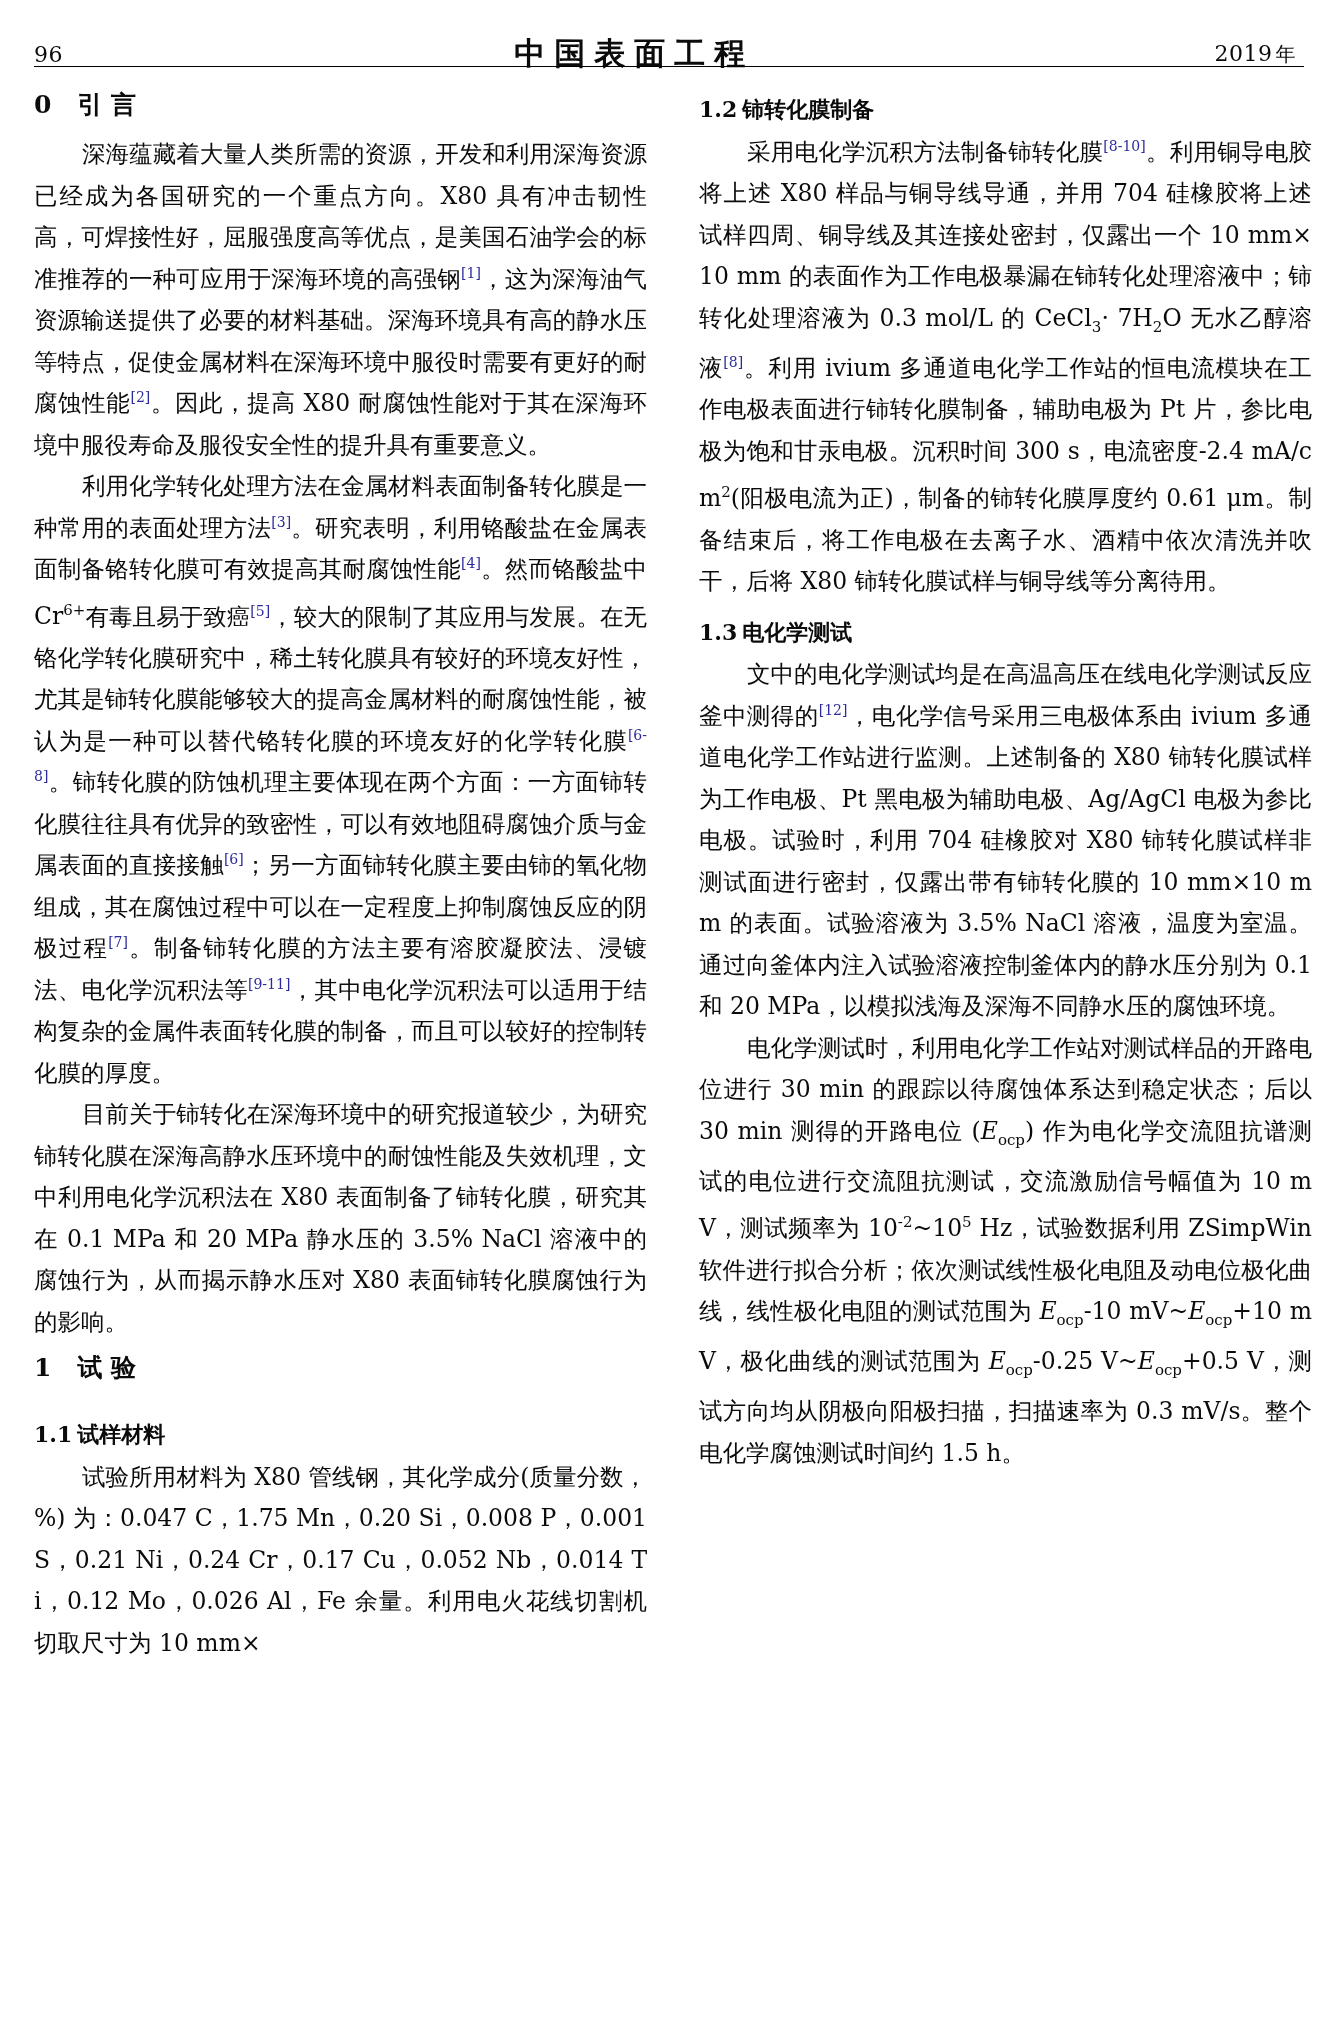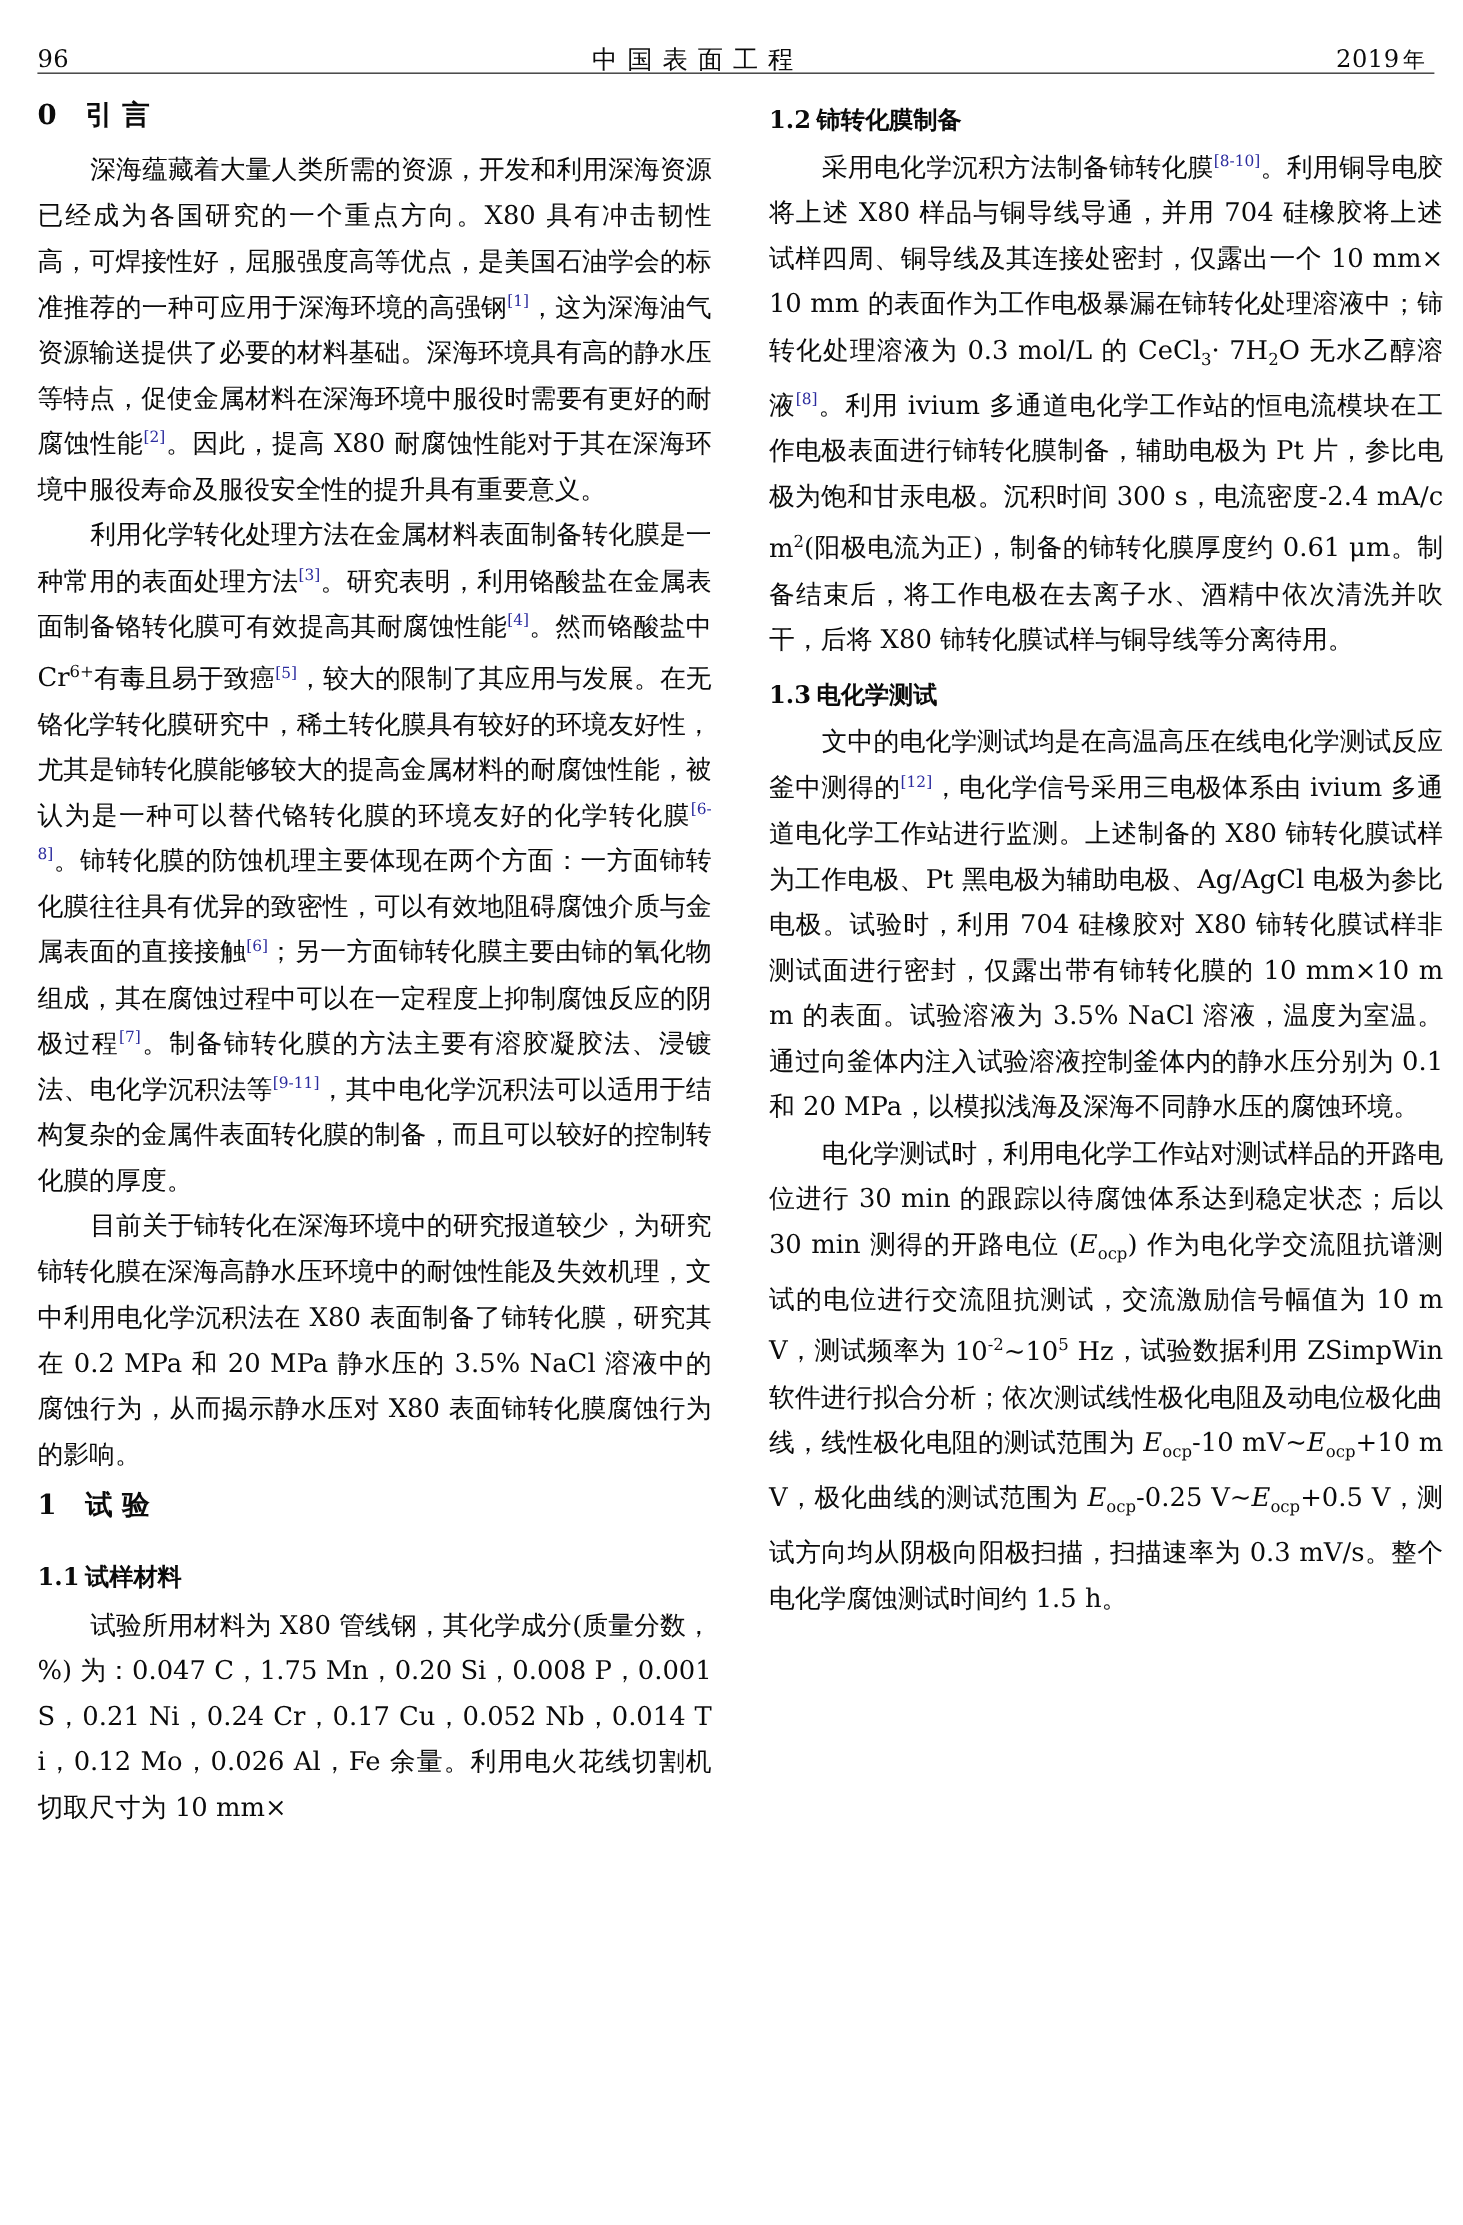--- a/index.html
+++ b/index.html
@@ -36,22 +36,22 @@
     justify-content: space-between;
     font-size: 21px;
     letter-spacing: 0.5px;
   }
   .rh-page-number {
     font-family: "DejaVu Serif", "Liberation Serif", serif;
     font-size: 22px;
   }
   .rh-journal {
     font-family: "DejaVu Sans", "Liberation Sans", sans-serif;
-    font-weight: normal;
-    font-size: 23px;
+    font-weight: bold;
+    font-size: 31px;
     letter-spacing: 9px;
     padding-right: 9px;
   }
   .rh-year {
     font-size: 22px;
   }
   .rh-year .yr-num { font-family: "DejaVu Serif", "Liberation Serif", serif; margin-top: 16px; }
   .rh-year .yr-cn { font-size: 20px; padding-left: 3px; }
 
   .head-rule {
@@ -145,21 +145,21 @@
   <div class="columns">
 
     <div class="col">
 
       <h2 class="sect"><span class="num">0</span><span class="gap-wide"></span><span>引  言</span></h2>
 
       <p class="para">深海蕴藏着大量人类所需的资源，开发和利用深海资源已经成为各国研究的一个重点方向。<span class="lat">X80</span> 具有冲击韧性高，可焊接性好，屈服强度高等优点，是美国石油学会的标准推荐的一种可应用于深海环境的高强钢<sup class="ref">[1]</sup>，这为深海油气资源输送提供了必要的材料基础。深海环境具有高的静水压等特点，促使金属材料在深海环境中服役时需要有更好的耐腐蚀性能<sup class="ref">[2]</sup>。因此，提高 <span class="lat">X80</span> 耐腐蚀性能对于其在深海环境中服役寿命及服役安全性的提升具有重要意义。</p>
 
       <p class="para">利用化学转化处理方法在金属材料表面制备转化膜是一种常用的表面处理方法<sup class="ref">[3]</sup>。研究表明，利用铬酸盐在金属表面制备铬转化膜可有效提高其耐腐蚀性能<sup class="ref">[4]</sup>。然而铬酸盐中 <span class="lat">Cr<sup class="sm">6+</sup></span>有毒且易于致癌<sup class="ref">[5]</sup>，较大的限制了其应用与发展。在无铬化学转化膜研究中，稀土转化膜具有较好的环境友好性，尤其是铈转化膜能够较大的提高金属材料的耐腐蚀性能，被认为是一种可以替代铬转化膜的环境友好的化学转化膜<sup class="ref">[6-8]</sup>。铈转化膜的防蚀机理主要体现在两个方面：一方面铈转化膜往往具有优异的致密性，可以有效地阻碍腐蚀介质与金属表面的直接接触<sup class="ref">[6]</sup>；另一方面铈转化膜主要由铈的氧化物组成，其在腐蚀过程中可以在一定程度上抑制腐蚀反应的阴极过程<sup class="ref">[7]</sup>。制备铈转化膜的方法主要有溶胶凝胶法、浸镀法、电化学沉积法等<sup class="ref">[9-11]</sup>，其中电化学沉积法可以适用于结构复杂的金属件表面转化膜的制备，而且可以较好的控制转化膜的厚度。</p>
 
-      <p class="para">目前关于铈转化在深海环境中的研究报道较少，为研究铈转化膜在深海高静水压环境中的耐蚀性能及失效机理，文中利用电化学沉积法在 <span class="lat">X80</span> 表面制备了铈转化膜，研究其在 <span class="lat">0.2 MPa</span> 和 <span class="lat">20 MPa</span> 静水压的 <span class="lat">3.5% NaCl</span> 溶液中的腐蚀行为，从而揭示静水压对 <span class="lat">X80</span> 表面铈转化膜腐蚀行为的影响。</p>
+      <p class="para">目前关于铈转化在深海环境中的研究报道较少，为研究铈转化膜在深海高静水压环境中的耐蚀性能及失效机理，文中利用电化学沉积法在 <span class="lat">X80</span> 表面制备了铈转化膜，研究其在 <span class="lat">0.1 MPa</span> 和 <span class="lat">20 MPa</span> 静水压的 <span class="lat">3.5% NaCl</span> 溶液中的腐蚀行为，从而揭示静水压对 <span class="lat">X80</span> 表面铈转化膜腐蚀行为的影响。</p>
 
       <h2 class="sect"><span class="num">1</span><span class="gap-wide"></span><span>试  验</span></h2>
 
       <div class="spacer-sm"></div>
 
       <h3 class="subsect"><span class="num">1.1</span><span>试样材料</span></h3>
 
       <p class="para">试验所用材料为 <span class="lat">X80</span> 管线钢，其化学成分(质量分数，%) 为：<span class="lat">0.047 C</span>，<span class="lat">1.75 Mn</span>，<span class="lat">0.20 Si</span>，<span class="lat">0.008 P</span>，<span class="lat">0.001 S</span>，<span class="lat">0.21 Ni</span>，<span class="lat">0.24 Cr</span>，<span class="lat">0.17 Cu</span>，<span class="lat">0.052 Nb</span>，<span class="lat">0.014 Ti</span>，<span class="lat">0.12 Mo</span>，<span class="lat">0.026 Al</span>，<span class="lat">Fe</span> 余量。利用电火花线切割机切取尺寸为 <span class="lat">10 mm</span>×</p>
 
     </div>

